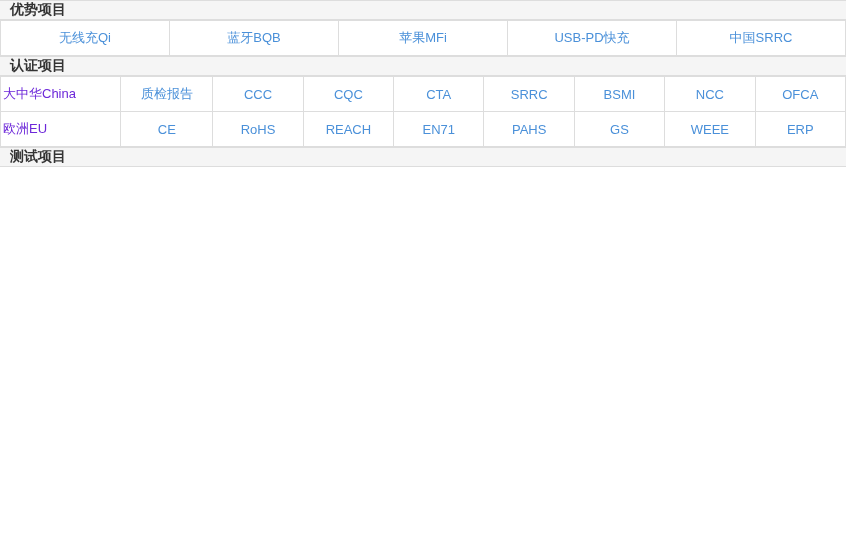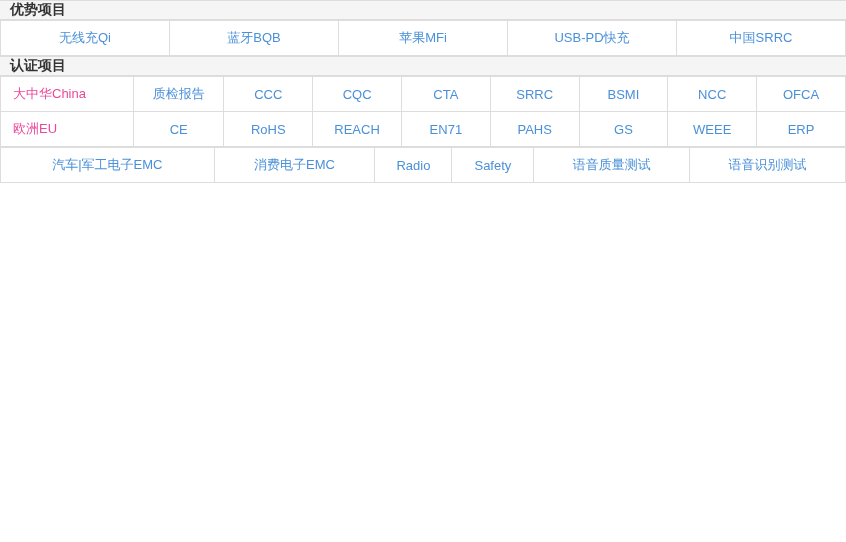--- a/index.html
+++ b/index.html
@@ -28,23 +28,23 @@
 
     .grid-table td {
       border: 1px solid #ddd;
       text-align: center;
       padding: 8px 4px;
       color: #4a90d9;
       white-space: nowrap;
     }
 
     .grid-table td.label-cell {
-      color: #ec4899;
+      color: #6d28d9;
       text-align: left;
-      padding-left: 12px;
+      padding-left: 2px;
       background: #fff;
     }
 
     .grid-table td.empty-cell {
       color: #333;
     }
 
     .top-grid td {
       width: 20%;
     }
@@ -101,28 +101,17 @@
       <td>ERP</td>
     </tr>
 
 
 
   </tbody>
     </table>
 </div>
 
 <div>
-  <table class="grid-table">
-    <tbody>
-        <tr>
-      <td>汽车|军工电子EMC</td>
-      <td>消费电子EMC</td>
-      <td>Radio</td>
-      <td>Safety</td>
-      <td>语音质量测试</td>
-      <td>语音识别测试</td>
-    </tr>
-  </tbody>
-    </table>
+  <div class="section-title">测试项目</div>
 </div>
 
 <div>
 </div>
 
 </body></html>

